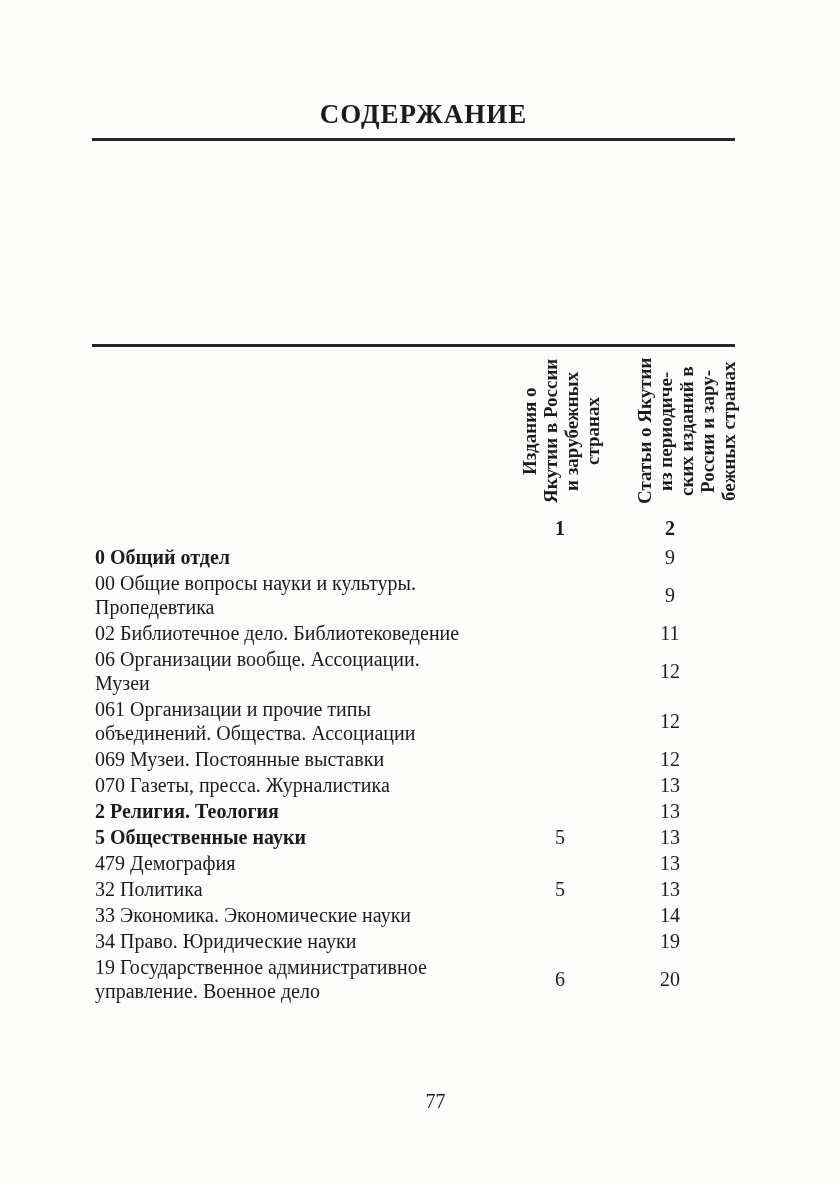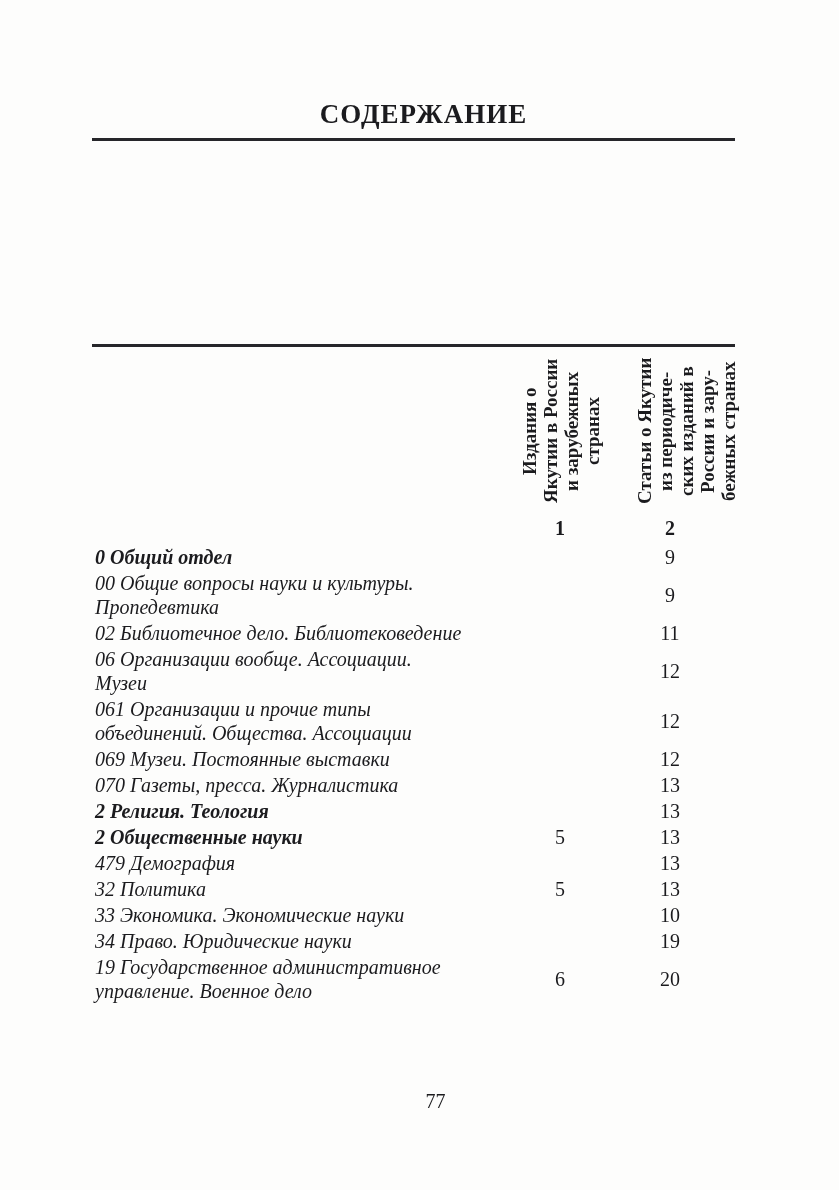--- a/index.html
+++ b/index.html
@@ -64,21 +64,20 @@
     padding: 1px 0;
   }
   .cell {
     font-size: 20px;
     line-height: 24px;
   }
   .label {
     width: 420px;
     white-space: pre-line;
     text-align: justify;
-    font-style: italic;
   }
   .num {
     display: flex;
     align-items: center;
     justify-content: center;
   }
   .num1 { width: 90px; }
   .num2 { width: 130px; }
   .nums-row { height: 30px; }
   .nums-row .cell { font-weight: bold; }
@@ -165,41 +164,41 @@
     <div class="cell num num2">13</div>
   </div>
 
   <div class="row bold">
     <div class="cell label">2 Религия. Теология</div>
     <div class="cell num num1"></div>
     <div class="cell num num2">13</div>
   </div>
 
   <div class="row bold">
-    <div class="cell label">2 Общественные науки</div>
+    <div class="cell label">5 Общественные науки</div>
     <div class="cell num num1">5</div>
     <div class="cell num num2">13</div>
   </div>
 
   <div class="row">
     <div class="cell label">479 Демография</div>
     <div class="cell num num1"></div>
     <div class="cell num num2">13</div>
   </div>
 
   <div class="row">
     <div class="cell label">32 Политика</div>
     <div class="cell num num1">5</div>
     <div class="cell num num2">13</div>
   </div>
 
   <div class="row">
     <div class="cell label">33 Экономика. Экономические науки</div>
     <div class="cell num num1"></div>
-    <div class="cell num num2">10</div>
+    <div class="cell num num2">14</div>
   </div>
 
   <div class="row">
     <div class="cell label">34 Право. Юридические науки</div>
     <div class="cell num num1"></div>
     <div class="cell num num2">19</div>
   </div>
 
   <div class="row">
     <div class="cell label">19 Государственное административное

